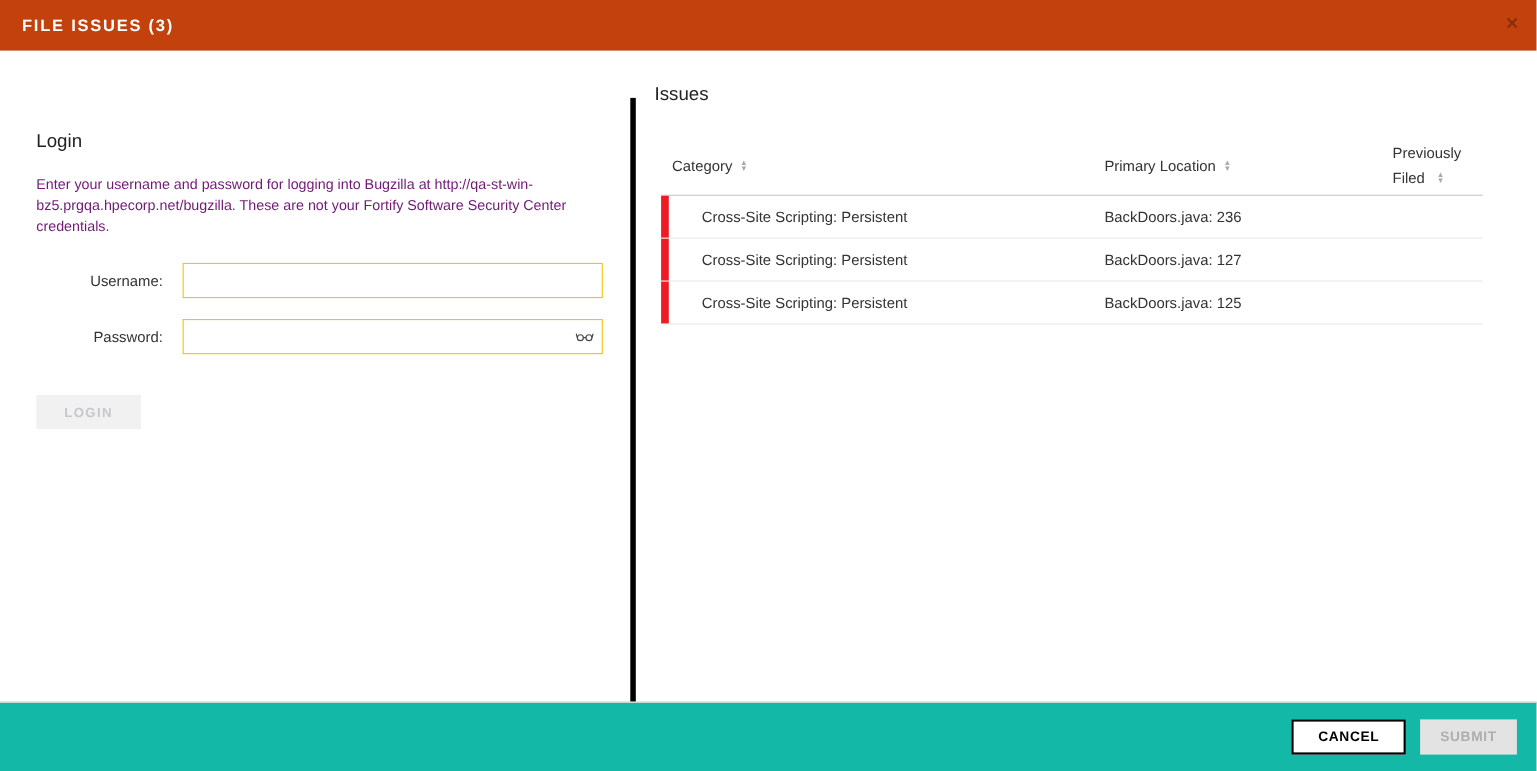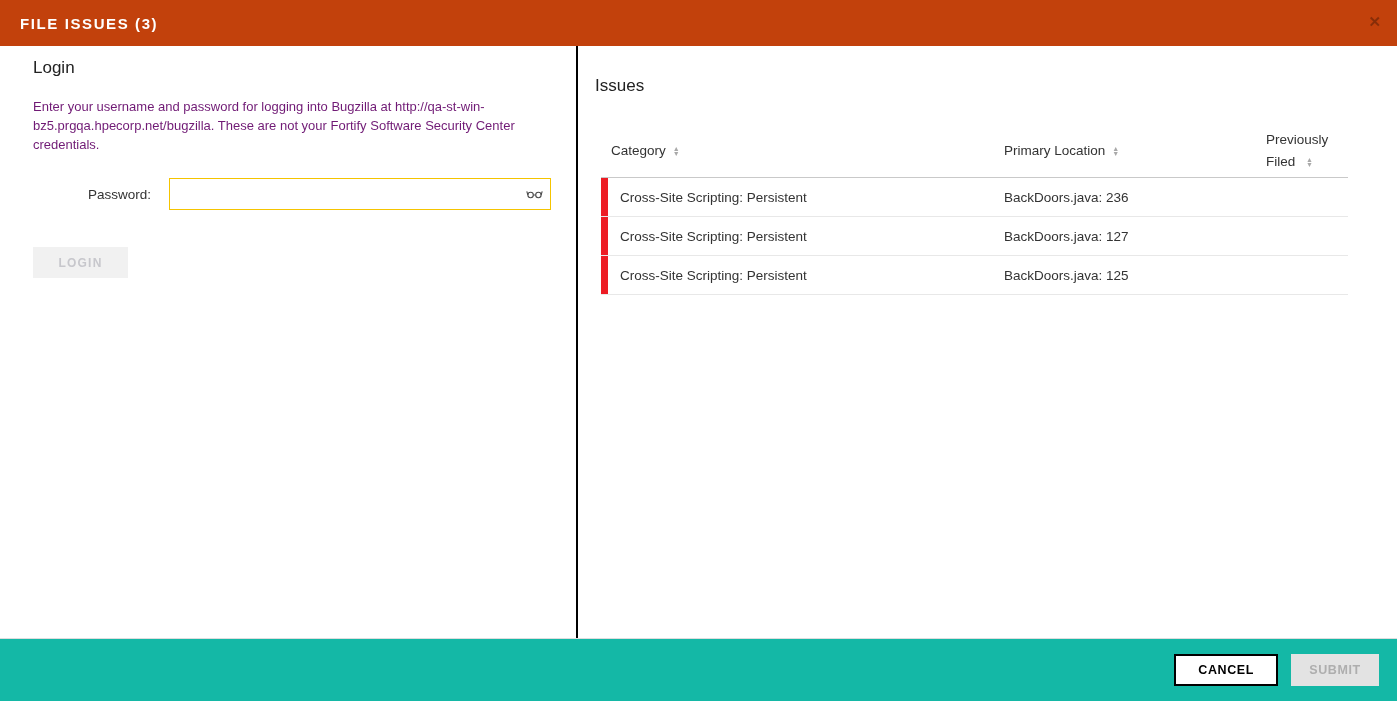--- a/index.html
+++ b/index.html
@@ -27,22 +27,23 @@
     position: absolute; right: 16px; top: 12px;
     color: rgba(0,0,0,0.30); font-size: 15px; font-weight: bold;
     cursor: pointer; line-height: 20px;
   }
 
   
   .content { flex: 1 1 auto; display: flex; background: #fff; overflow: hidden; }
 
   .login-panel {
     width: 578px; flex: 0 0 578px;
-    border-right: 2px solid #000000;
-    padding: 12px 25px 0 33px;
+    border-right: 5px solid #000000;
+    padding: 30px 25px 0 33px;
+    margin-top: 43px;
   }
   .panel-heading { font-size: 17px; font-weight: 400; color: #222; margin-bottom: 19px; }
   .login-desc {
     font-size: 13px; line-height: 19px; color: #701a75;
     width: 510px; margin-bottom: 24px;
   }
   .form-row { display: flex; align-items: center; margin-bottom: 19px; }
   .form-label {
     width: 119px; text-align: right; margin-right: 18px;
     font-size: 13.5px; color: #333;
@@ -91,21 +92,21 @@
   }
   .sort i { font-style: normal; }
   .trow {
     display: flex; align-items: stretch;
     height: 39px;
     border-bottom: 1px solid #e8e8e8;
     position: relative;
   }
   .sev-bar { width: 7px; flex: 0 0 7px; }
   .td { font-size: 13.5px; color: #333; display: flex; align-items: center; }
-  .td-cat { width: 396px; padding-left: 12px; }
+  .td-cat { width: 396px; padding-left: 30px; }
   .td-loc { width: 262px; }
   .td-filed { width: 69px; }
 
   
   .dlg-footer {
     height: 63px; flex: 0 0 63px;
     background: #14b8a6; border-top: 1px solid #ddd;
     display: flex; align-items: center; justify-content: flex-end;
     padding-right: 18px; gap: 13px;
   }
@@ -133,20 +134,26 @@
     <span class="dlg-title">FILE ISSUES (3)</span>
     <span class="close-x">✕</span>
   </header>
 
   <div class="content">
 
     <section class="login-panel">
       <h2 class="panel-heading">Login</h2>
       <p class="login-desc">Enter your username and password for logging into Bugzilla at http://qa-st-win-bz5.prgqa.hpecorp.net/bugzilla. These are not your Fortify Software Security Center credentials.</p>
 
+      <div class="form-row">
+        <label class="form-label">Username:</label>
+        <div class="input-wrap">
+          <input class="text-input" type="text" value="" style="border-color: rgb(245, 196, 0);">
+        </div>
+      </div>
 
       <div class="form-row">
         <label class="form-label">Password:</label>
         <div class="input-wrap">
           <input class="text-input" type="password" value="" style="border-color: rgb(245, 196, 0);">
           <span class="pw-eye">
             <svg width="17" height="11" viewBox="0 0 17 11">
               <circle cx="4.6" cy="7" r="2.7" fill="none" stroke="#4a4a4a" stroke-width="1.1"></circle>
               <circle cx="12.4" cy="7" r="2.7" fill="none" stroke="#4a4a4a" stroke-width="1.1"></circle>
               <path d="M7.3 7 h2.4 M1.9 7 L0.8 3.4 M15.1 7 L16.2 3.4" fill="none" stroke="#4a4a4a" stroke-width="1.1"></path>

